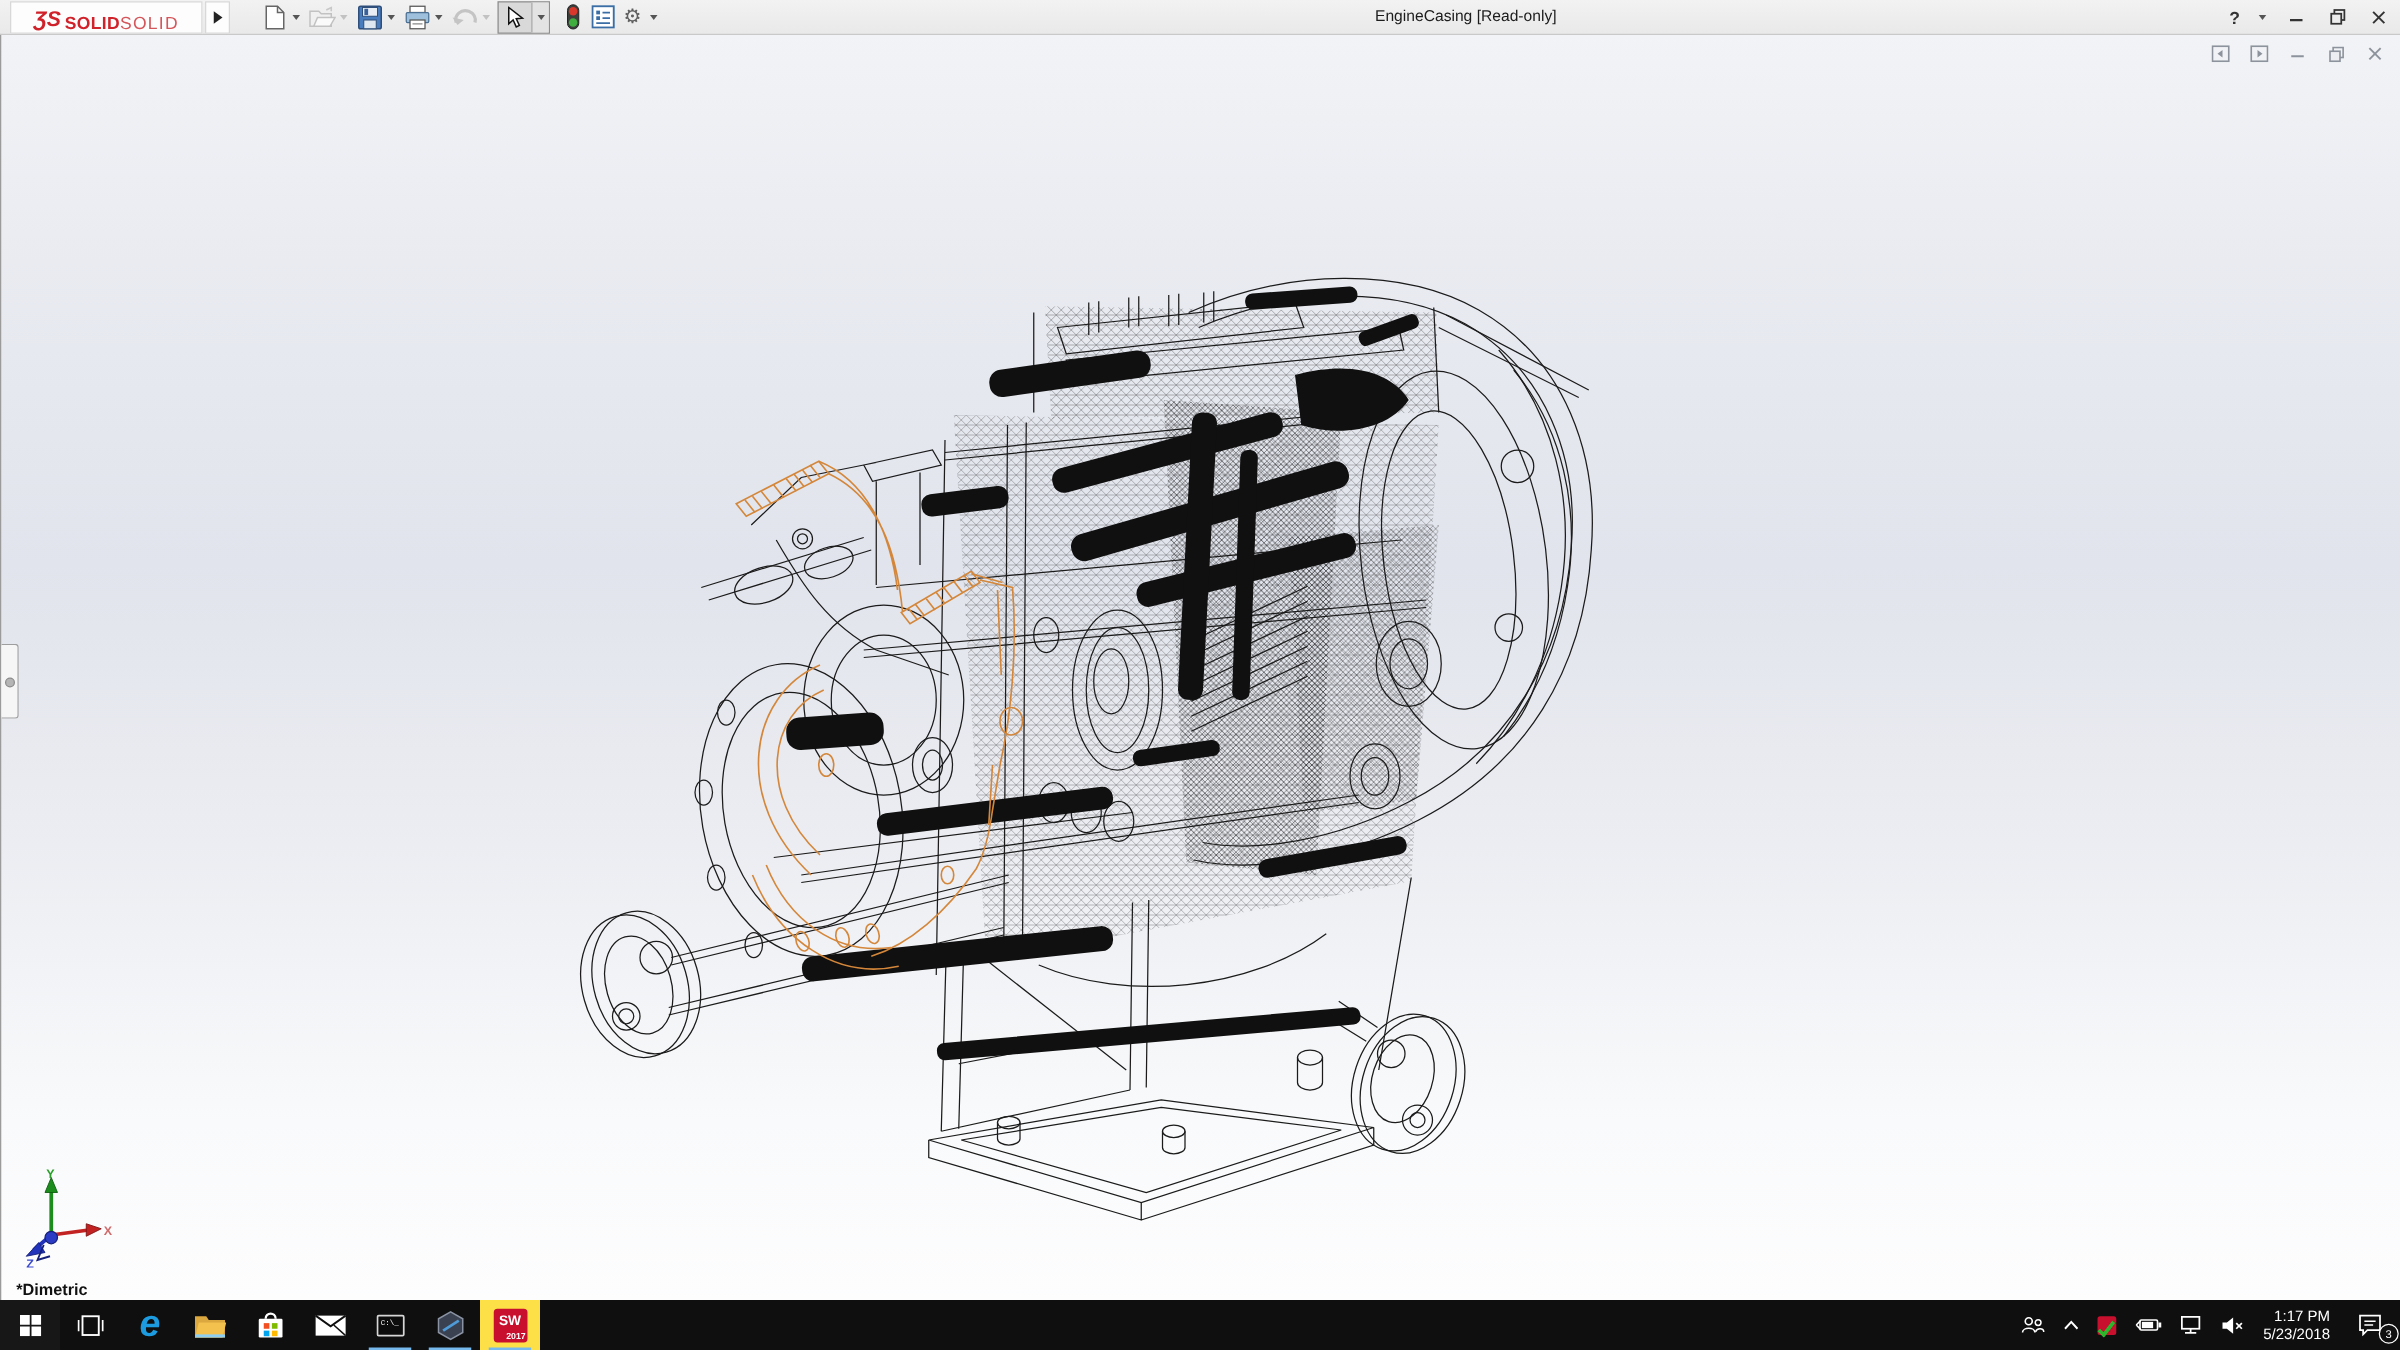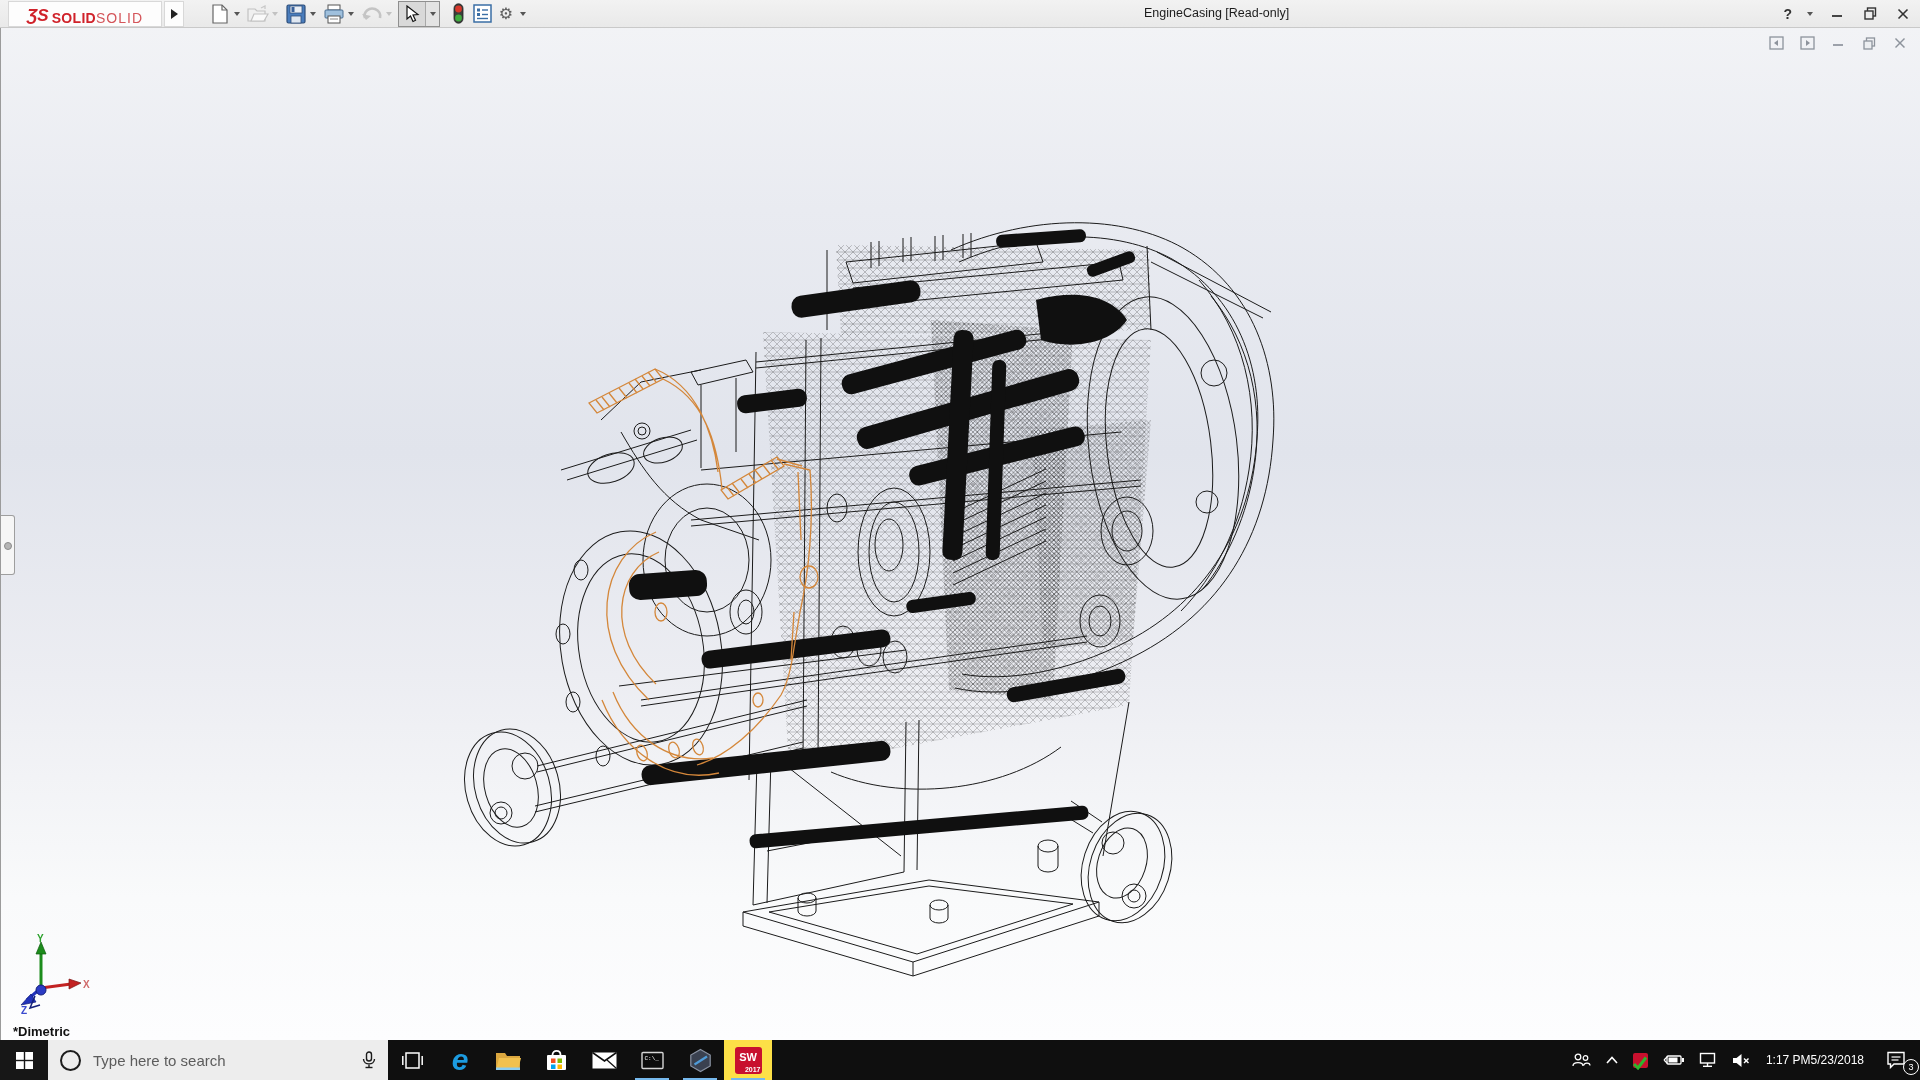--- a/index.html
+++ b/index.html
@@ -22,21 +22,21 @@
   .tb-btn{height:24px;min-width:24px;display:flex;align-items:center;justify-content:center;}
   .caret{width:0;height:0;border-left:3.5px solid transparent;border-right:3.5px solid transparent;
     border-top:4px solid #555;margin:0 6px 0 2px;}
   .caret.dim{border-top-color:#c2c2c2;}
   .sel-group{display:flex;align-items:stretch;height:24px;border:1px solid #8f8f8f;background:#d9d9d9;margin-right:6px;}
   .sel-main{width:26px;display:flex;align-items:center;justify-content:center;}
   .sel-drop{width:13px;border-left:1px solid #a8a8a8;display:flex;align-items:center;justify-content:center;background:#e3e3e3;}
   .sel-drop .caret{margin:0;}
   .gear-glyph{font-size:16px;color:#5f5f5f;line-height:1;}
   .tb-title{position:absolute;left:1100px;top:0;height:27px;line-height:27px;
-    font-size:12.5px;color:#1c1c1c;z-index:31;margin-left:44px;}
+    font-size:12.5px;color:#1c1c1c;z-index:31;}
   .win-controls{position:absolute;right:8px;top:0;height:27px;display:flex;align-items:center;gap:15px;z-index:32;}
   .help-glyph{font-size:14px;font-weight:700;color:#333;}
   .wc{display:flex;align-items:center;justify-content:center;width:18px;height:18px;}
 
   
   .viewport{position:absolute;left:0;top:27px;width:1920px;height:1013px;overflow:hidden;
     border-left:1px solid #9b9b9b;
     background:linear-gradient(180deg,#f2f3f6 0%,#e9ebf1 18%,#e1e4ec 42%,#ecedf2 64%,#f9fafb 86%,#fdfdfe 100%);}
   .wires{position:absolute;left:0;top:-27px;width:1920px;height:1080px;}
   .doc-controls{position:absolute;right:12px;top:8px;display:flex;align-items:center;gap:13px;z-index:5;}
@@ -62,21 +62,21 @@
   .mic{margin-right:10px;flex:none;}
   .edge-e{font-size:30px;font-weight:700;font-style:italic;color:#1c9be0;line-height:1;}
   .sw-tile{width:27px;height:27px;background:#c8102e;border-radius:3px;position:relative;
     display:flex;align-items:center;justify-content:center;}
   .sw-tile .sw-txt{color:#fff;font-weight:700;font-size:11px;margin-top:-6px;}
   .sw-tile .sw-year{position:absolute;right:1px;bottom:1px;color:#fff;font-size:7px;font-weight:700;}
   .tray{margin-left:auto;display:flex;align-items:center;flex:none;}
   .tray-btn{height:40px;display:flex;align-items:center;justify-content:center;padding:0 7px;position:relative;}
   .sw-tray{width:15px;height:15px;background:#c8102e;border-radius:2px;position:relative;}
   .sw-check{position:absolute;left:-2px;top:2px;}
-  .clock{display:flex;flex-direction:row;align-items:flex-end;justify-content:center;
+  .clock{display:flex;flex-direction:column;align-items:flex-end;justify-content:center;
     color:#fff;font-size:12px;line-height:14px;padding:0 8px;}
   .ac-badge{position:absolute;right:1px;bottom:5px;width:14px;height:14px;border-radius:50%;
     background:#111;border:1.5px solid #fff;color:#fff;font-size:9px;display:flex;
     align-items:center;justify-content:center;}
 </style>
 </head>
 <body>
 
 <div class="screen">
 
@@ -386,30 +386,20 @@
 
     <div class="tb-tile" style="background:#171717;">
       <svg width="17" height="17" viewBox="0 0 17 17">
         <rect x="0" y="0" width="7.8" height="7.8" fill="#fff"></rect>
           <rect x="9.2" y="0" width="7.8" height="7.8" fill="#fff"></rect>
         <rect x="0" y="9.2" width="7.8" height="7.8" fill="#fff"></rect>
           <rect x="9.2" y="9.2" width="7.8" height="7.8" fill="#fff"></rect>
       </svg>
     </div>
 
-    <div class="search-box">
-      <span class="cortana-ring"></span>
-      <input class="search-input" type="text" placeholder="Type here to search" style="">
-      <svg class="mic" width="18" height="18" viewBox="0 0 18 18">
-        <rect x="6.5" y="1" width="5" height="9" rx="2.5" fill="none" stroke="#1b1b1b" stroke-width="1.4"></rect>
-        <path d="M3.5,8 C3.5,14.5 14.5,14.5 14.5,8" fill="none" stroke="#1b1b1b" stroke-width="1.4"></path>
-        <line x1="9" y1="13.5" x2="9" y2="16.5" stroke="#1b1b1b" stroke-width="1.4"></line>
-        <line x1="5.5" y1="16.5" x2="12.5" y2="16.5" stroke="#1b1b1b" stroke-width="1.4"></line>
-      </svg>
-    </div>
 
     <div class="tb-tile">
       <svg width="21" height="17" viewBox="0 0 21 17">
         <rect x="4" y="1" width="13" height="15" fill="none" stroke="#fff" stroke-width="1.5"></rect>
         <line x1="0.8" y1="4" x2="0.8" y2="13" stroke="#fff" stroke-width="1.5"></line>
         <line x1="20.2" y1="4" x2="20.2" y2="13" stroke="#fff" stroke-width="1.5"></line>
       </svg>
     </div>
 
     <div class="tb-tile">

